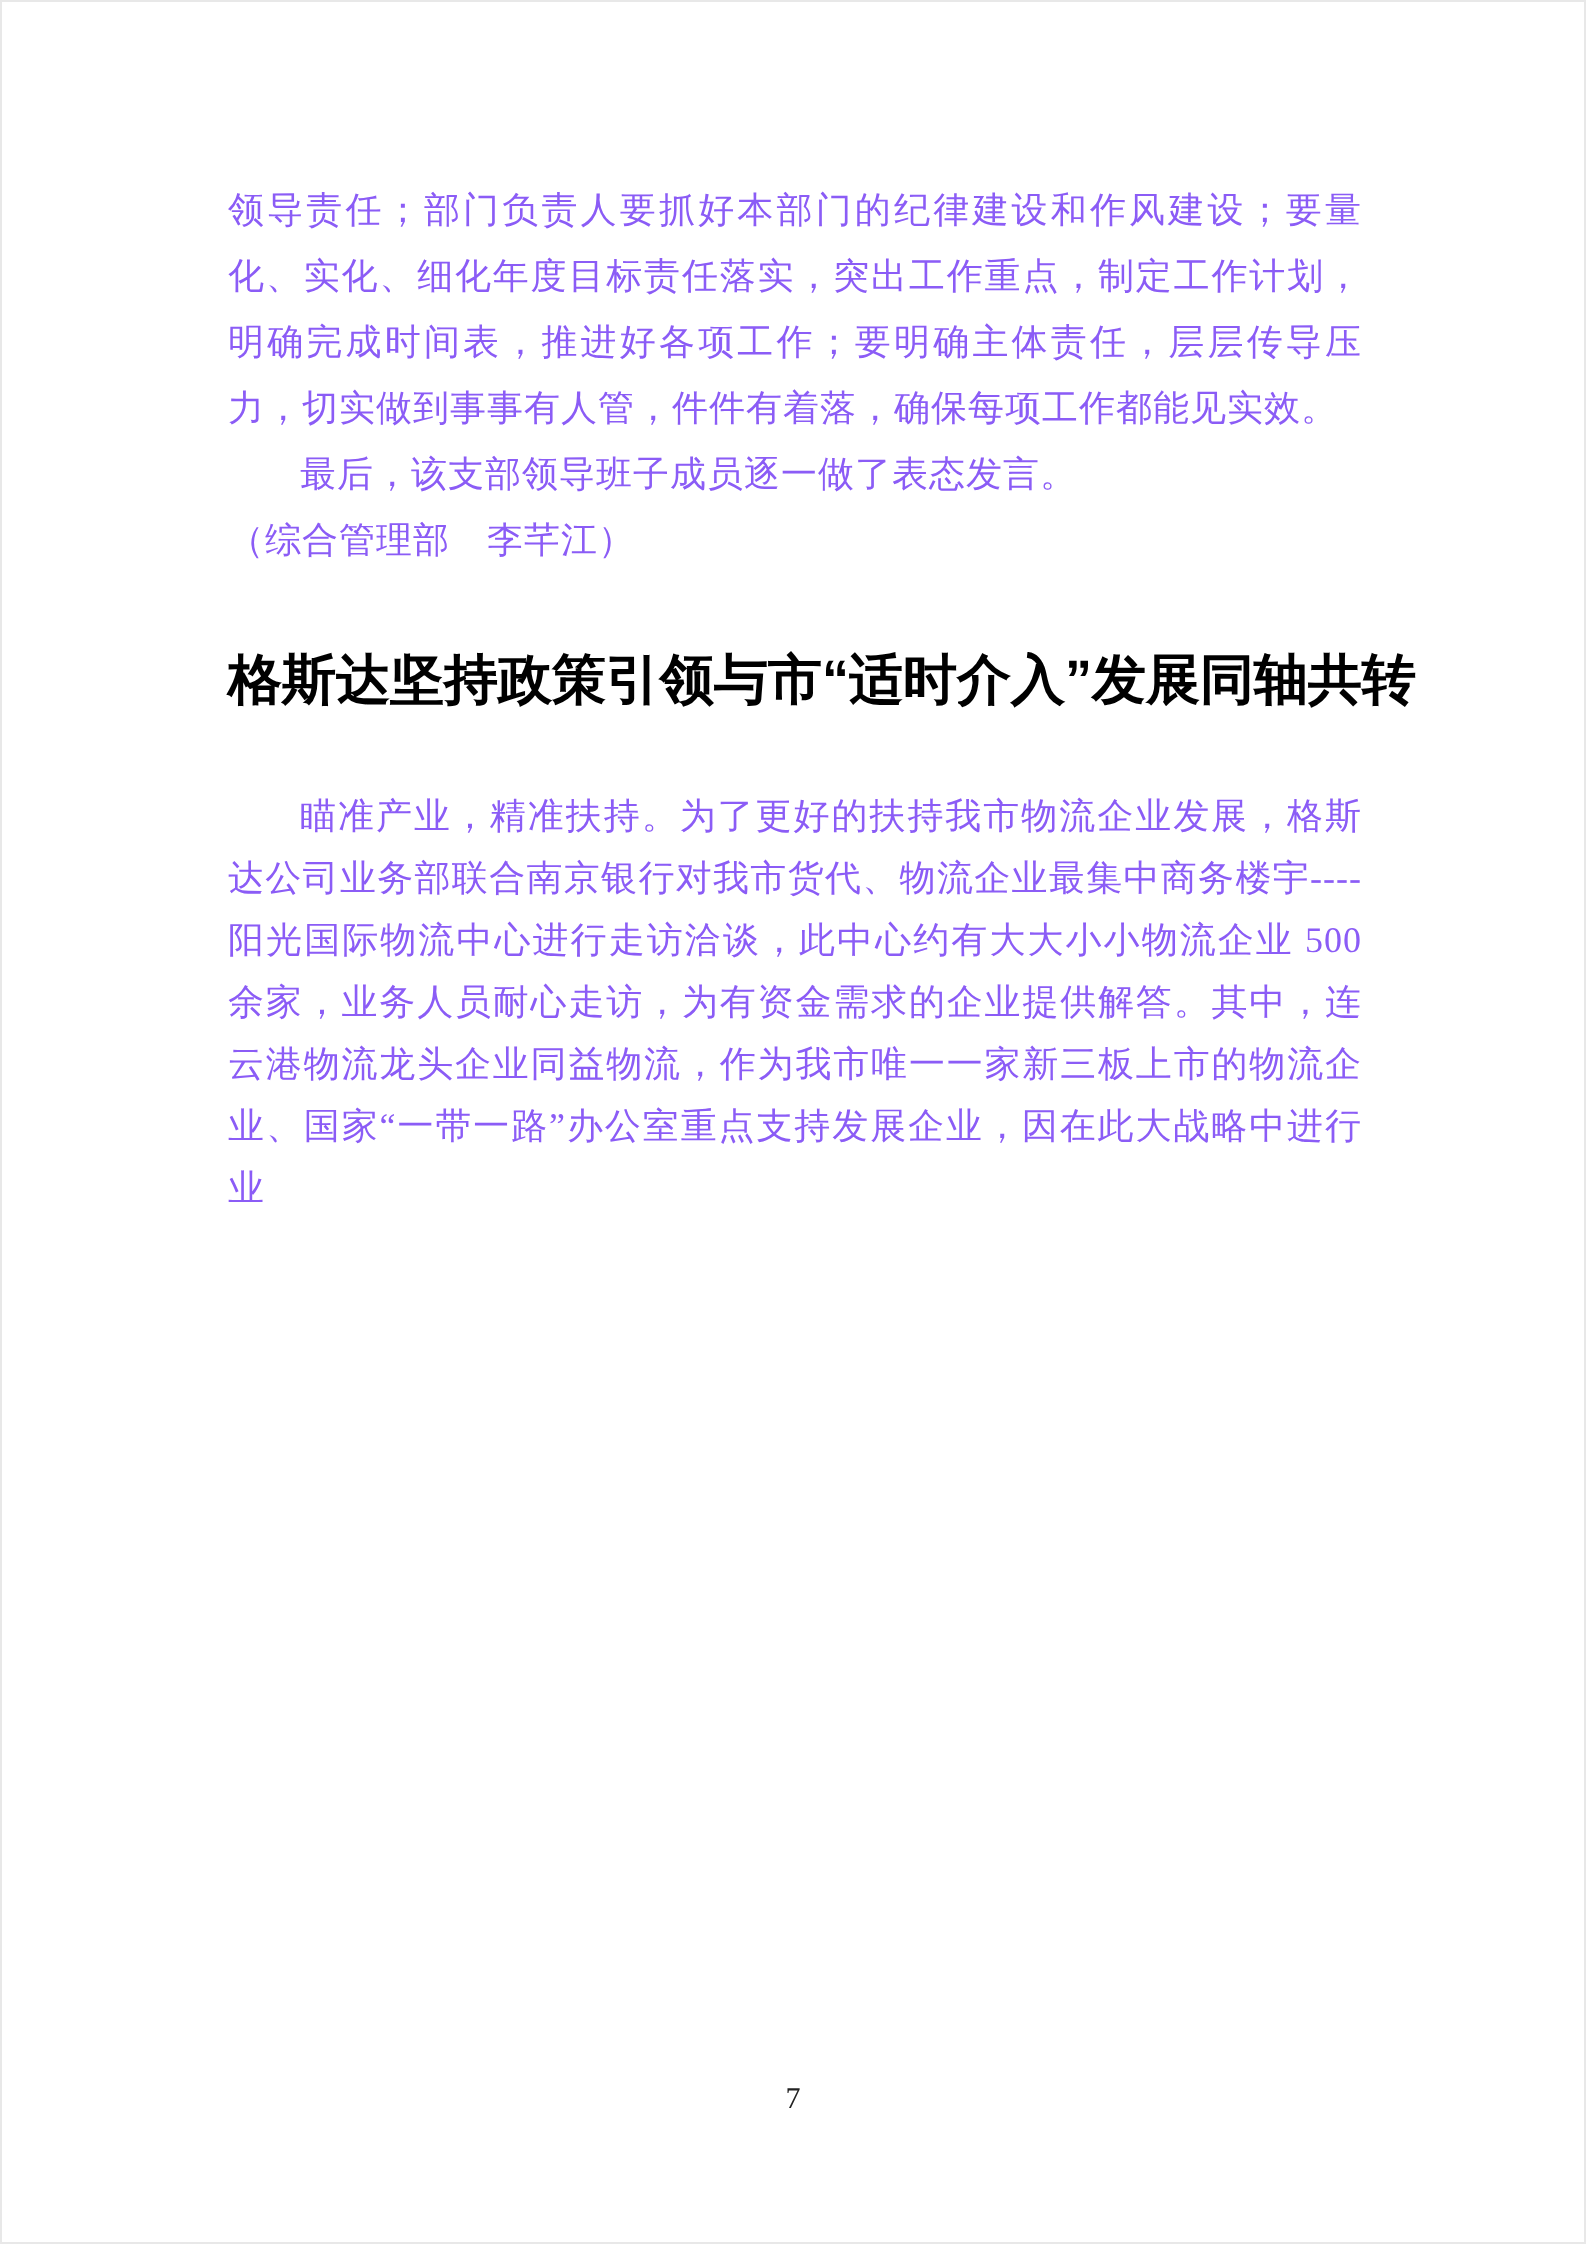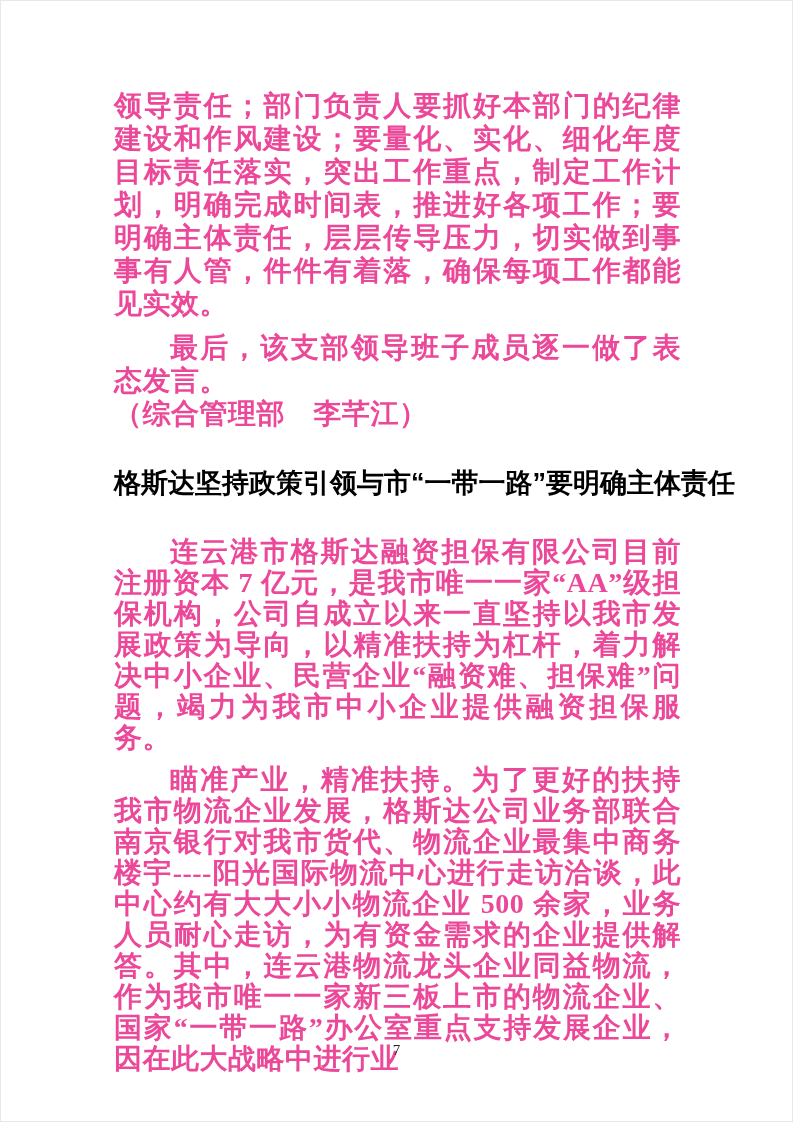--- a/index.html
+++ b/index.html
@@ -19,33 +19,31 @@
     color: #1a1a1a;
   }
   .content {
     position: absolute;
     left: 113px;
     top: 88px;
     width: 567px;
   }
   p.body {
     margin: 0;
-    font-size: 28px;
+    font-size: 18px;
     line-height: 33px;
     text-align: justify;
     letter-spacing: 0.5px;
-    color: #ec4899;
-    font-weight: bold;
+    color: #8b5cf6;
   }
   p.body-tight {
     line-height: 31px;
   }
   p.indent {
     text-indent: 2em;
-    margin-top: 11px;
   }
   p.byline {
     text-align: left;
     padding-right: 10px;
   }
   h1.title {
     margin: 34px 0 34px 0;
     font-family: "Liberation Sans", "DejaVu Sans", sans-serif;
     font-weight: bold;
     font-size: 27px;
@@ -71,23 +69,22 @@
 
 <div class="page">
   <div class="content">
 
     <p class="body">领导责任；部门负责人要抓好本部门的纪律建设和作风建设；要量化、实化、细化年度目标责任落实，突出工作重点，制定工作计划，明确完成时间表，推进好各项工作；要明确主体责任，层层传导压力，切实做到事事有人管，件件有着落，确保每项工作都能见实效。</p>
 
     <p class="body indent">最后，该支部领导班子成员逐一做了表态发言。</p>
 
     <p class="body byline">（综合管理部　李芊江）</p>
 
-    <h1 class="title">格斯达坚持政策引领与市“一带一路”要明确主体责任</h1>
+    <h1 class="title">格斯达坚持政策引领与市“适时介入”发展同轴共转</h1>
 
-    <p class="body body-tight indent">连云港市格斯达融资担保有限公司目前注册资本 7 亿元，是我市唯一一家“AA”级担保机构，公司自成立以来一直坚持以我市发展政策为导向，以精准扶持为杠杆，着力解决中小企业、民营企业“融资难、担保难”问题，竭力为我市中小企业提供融资担保服务。</p>
 
 
     <p class="body body-tight indent">瞄准产业，精准扶持。为了更好的扶持我市物流企业发展，格斯达公司业务部联合南京银行对我市货代、物流企业最集中商务楼宇----阳光国际物流中心进行走访洽谈，此中心约有大大小小物流企业 500 余家，业务人员耐心走访，为有资金需求的企业提供解答。其中，连云港物流龙头企业同益物流，作为我市唯一一家新三板上市的物流企业、国家“一带一路”办公室重点支持发展企业，因在此大战略中进行业</p>
 
   </div>
 
   <div class="page-number">7</div>
 </div>
 
 </body></html>

